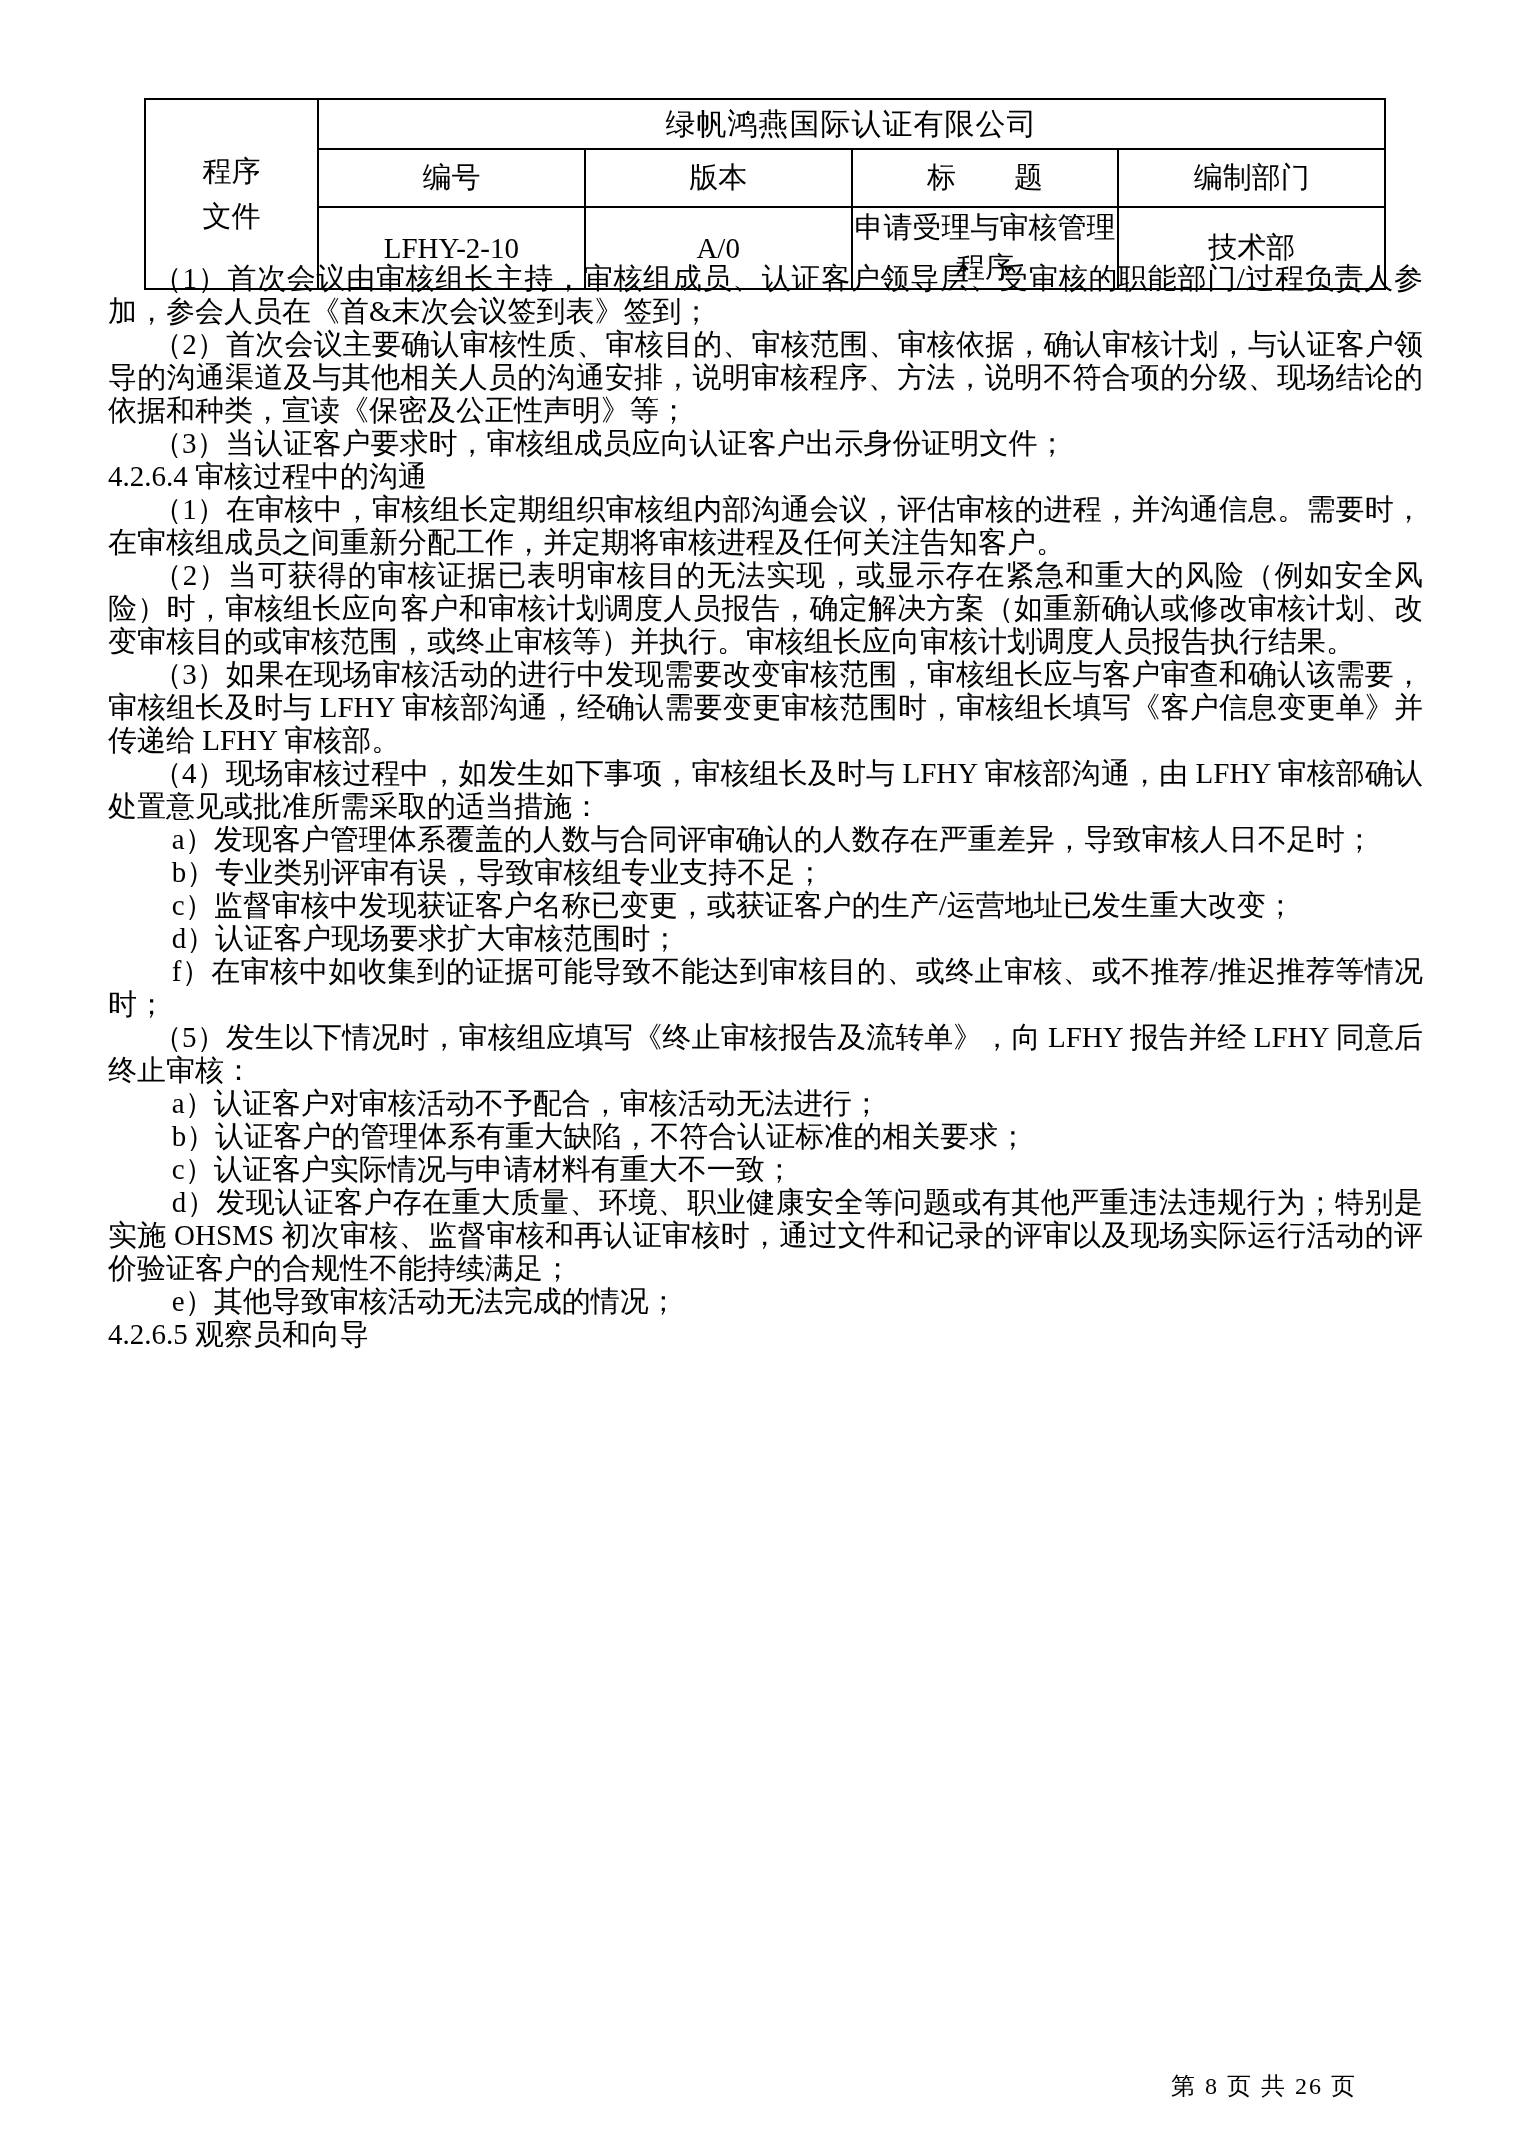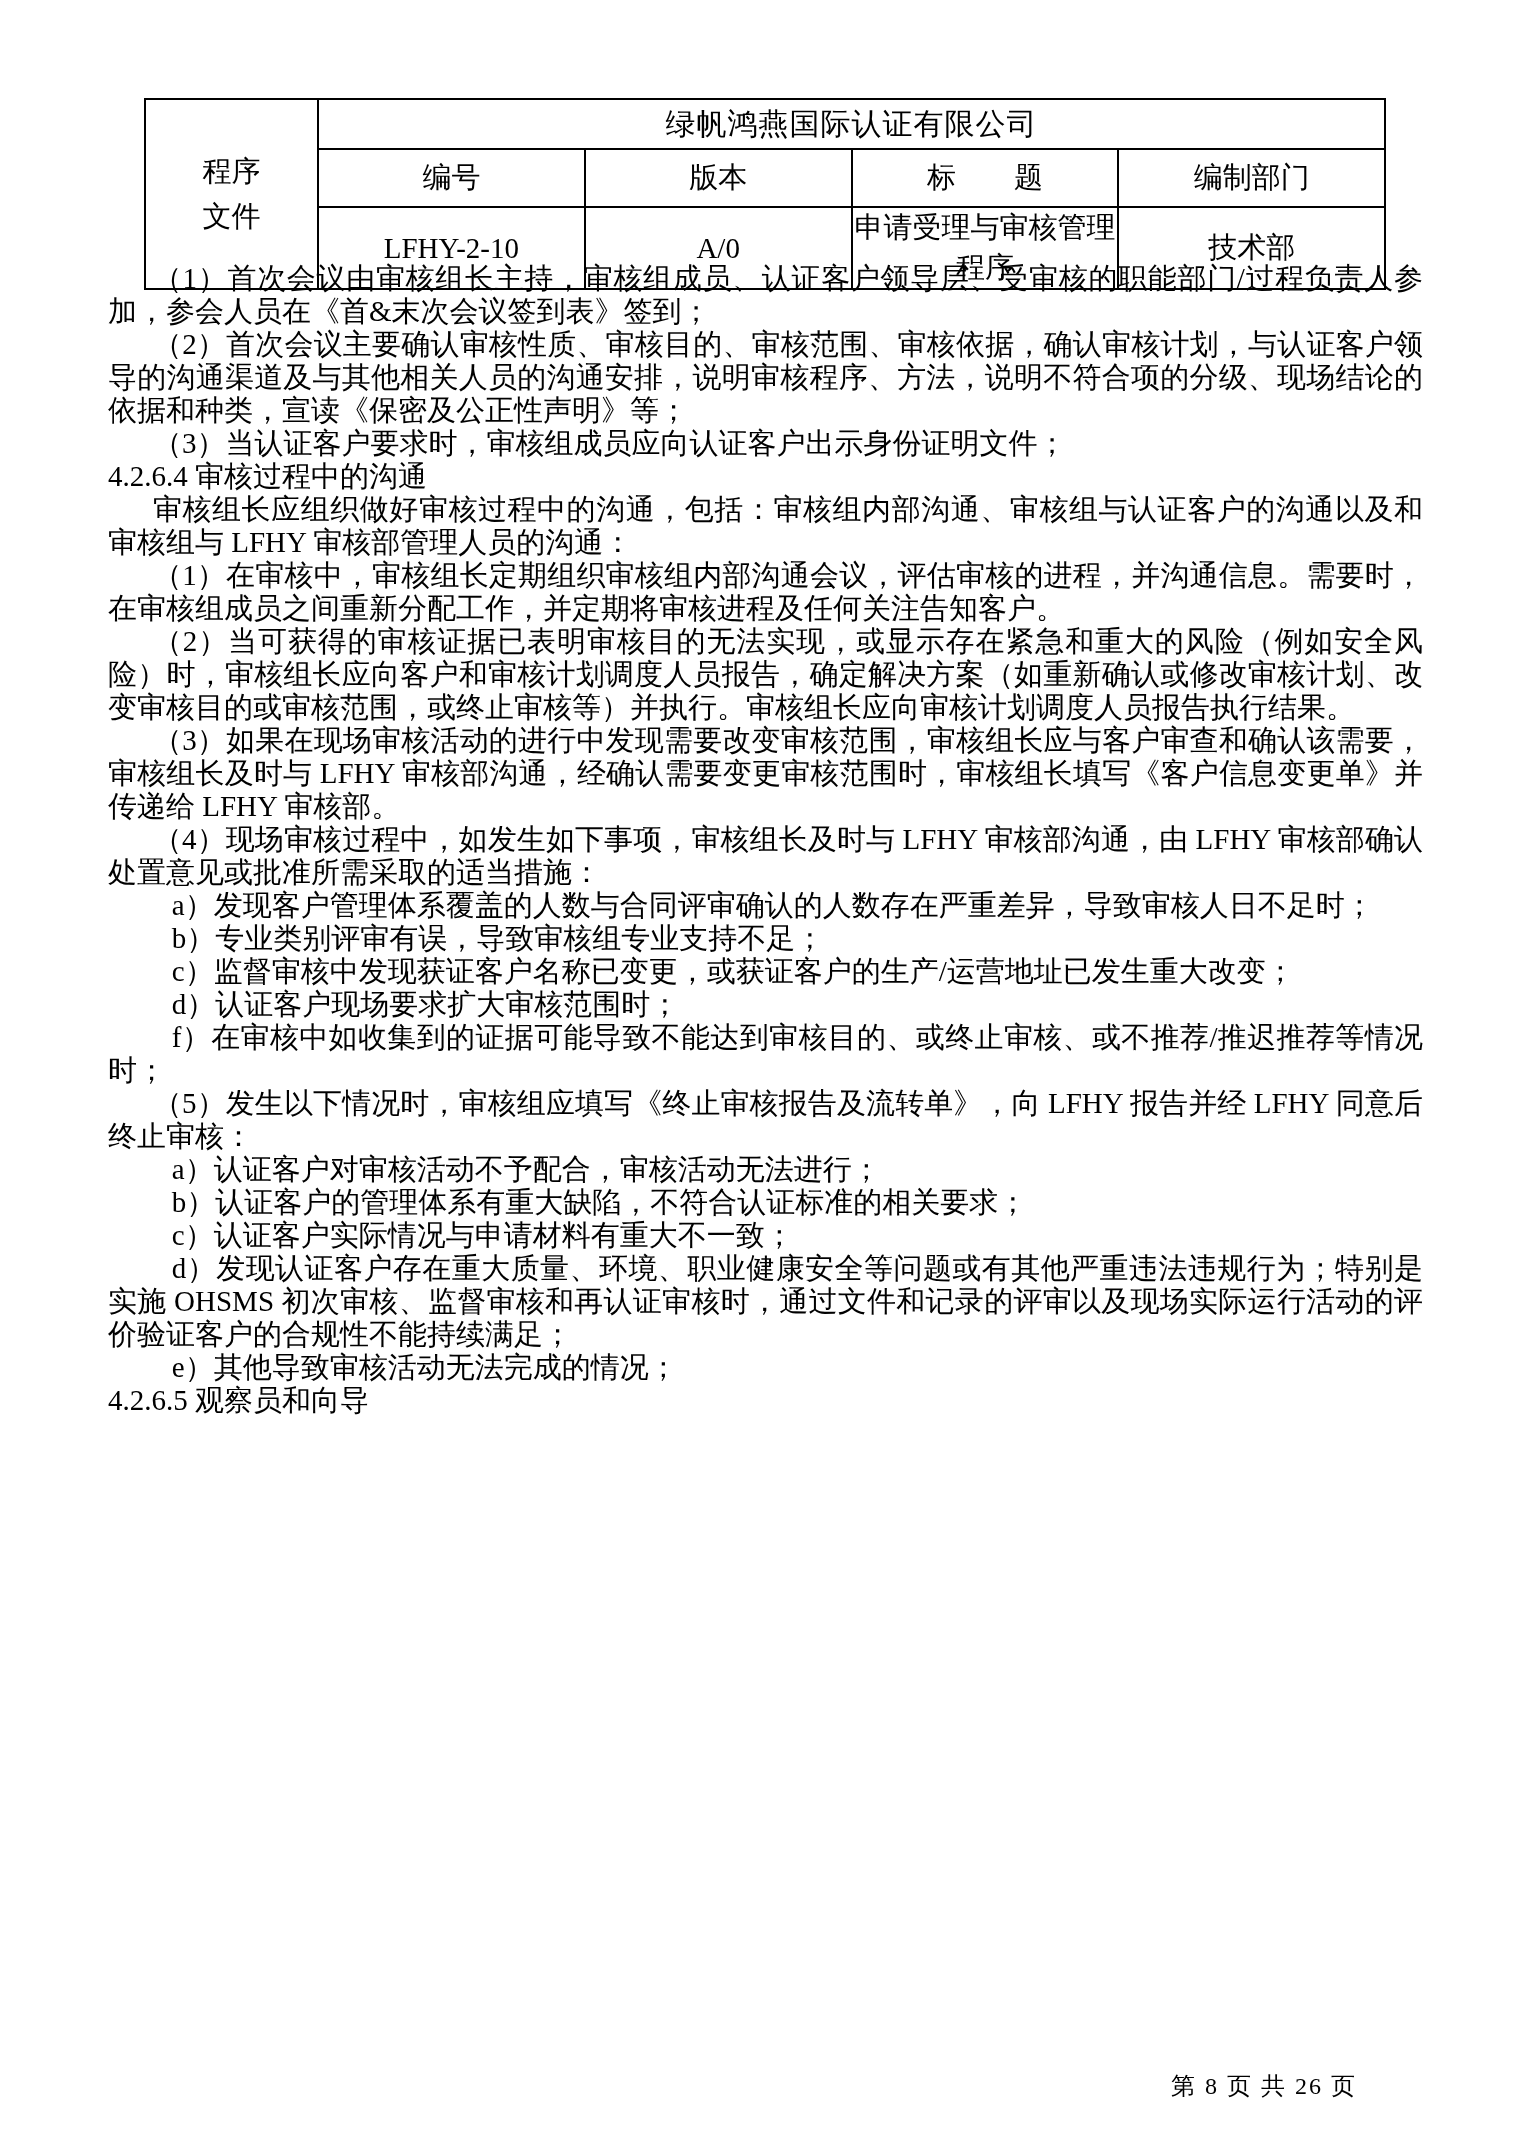--- a/index.html
+++ b/index.html
@@ -84,21 +84,20 @@
       <td>技术部</td>
     </tr>
   </tbody>
     </table>
 
   <div class="doc-body">
       <p class="para indent">（1）首次会议由审核组长主持，审核组成员、认证客户领导层、受审核的职能部门/过程负责人参加，参会人员在《首&amp;末次会议签到表》签到；</p>
       <p class="para indent">（2）首次会议主要确认审核性质、审核目的、审核范围、审核依据，确认审核计划，与认证客户领导的沟通渠道及与其他相关人员的沟通安排，说明审核程序、方法，说明不符合项的分级、现场结论的依据和种类，宣读《保密及公正性声明》等；</p>
       <p class="para indent">（3）当认证客户要求时，审核组成员应向认证客户出示身份证明文件；</p>
       <p class="para heading">4.2.6.4 审核过程中的沟通</p>
-      <p class="para indent">审核组长应组织做好审核过程中的沟通，包括：审核组内部沟通、审核组与认证客户的沟通以及和审核组与 LFHY 审核部管理人员的沟通：</p>
       <p class="para indent">（1）在审核中，审核组长定期组织审核组内部沟通会议，评估审核的进程，并沟通信息。需要时，在审核组成员之间重新分配工作，并定期将审核进程及任何关注告知客户。</p>
       <p class="para indent">（2）当可获得的审核证据已表明审核目的无法实现，或显示存在紧急和重大的风险（例如安全风险）时，审核组长应向客户和审核计划调度人员报告，确定解决方案（如重新确认或修改审核计划、改变审核目的或审核范围，或终止审核等）并执行。审核组长应向审核计划调度人员报告执行结果。</p>
       <p class="para indent">（3）如果在现场审核活动的进行中发现需要改变审核范围，审核组长应与客户审查和确认该需要，审核组长及时与 LFHY 审核部沟通，经确认需要变更审核范围时，审核组长填写《客户信息变更单》并传递给 LFHY 审核部。</p>
       <p class="para indent">（4）现场审核过程中，如发生如下事项，审核组长及时与 LFHY 审核部沟通，由 LFHY 审核部确认处置意见或批准所需采取的适当措施：</p>
       <p class="para item">a）发现客户管理体系覆盖的人数与合同评审确认的人数存在严重差异，导致审核人日不足时；</p>
       <p class="para item">b）专业类别评审有误，导致审核组专业支持不足；</p>
       <p class="para item">c）监督审核中发现获证客户名称已变更，或获证客户的生产/运营地址已发生重大改变；</p>
       <p class="para item">d）认证客户现场要求扩大审核范围时；</p>
       <p class="para item">f）在审核中如收集到的证据可能导致不能达到审核目的、或终止审核、或不推荐/推迟推荐等情况时；</p>
       <p class="para indent">（5）发生以下情况时，审核组应填写《终止审核报告及流转单》，向 LFHY 报告并经 LFHY 同意后终止审核：</p>

